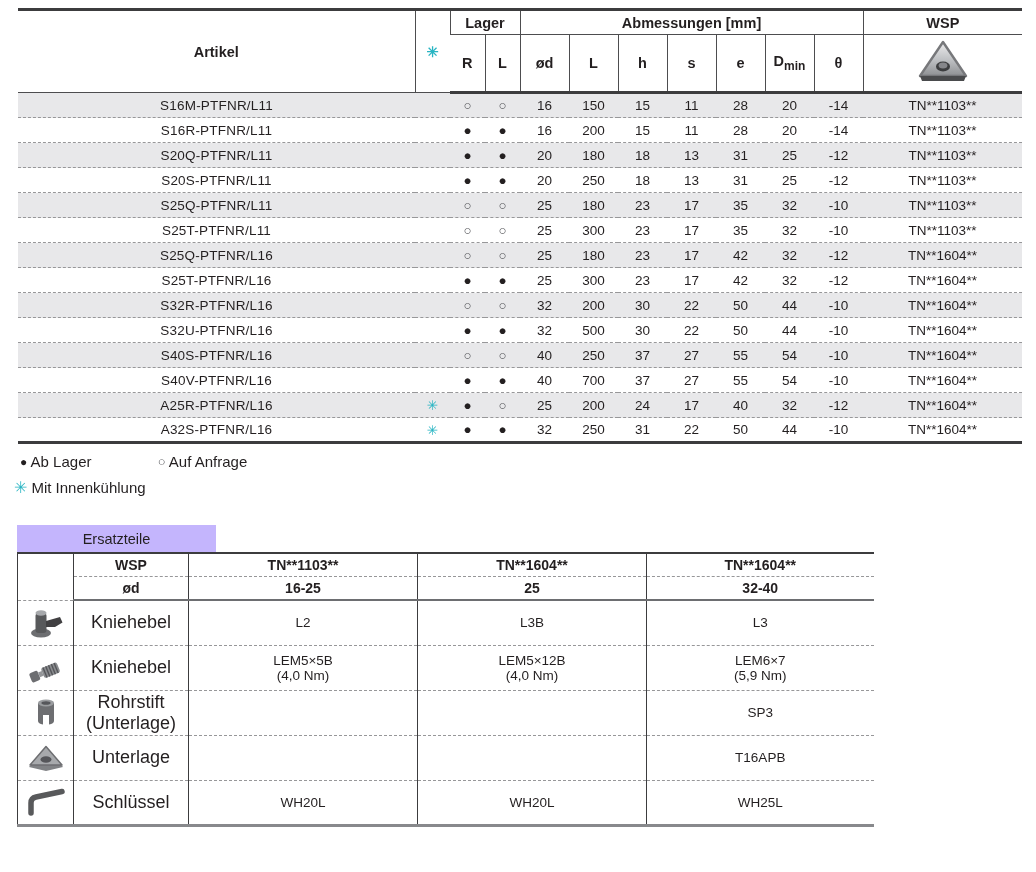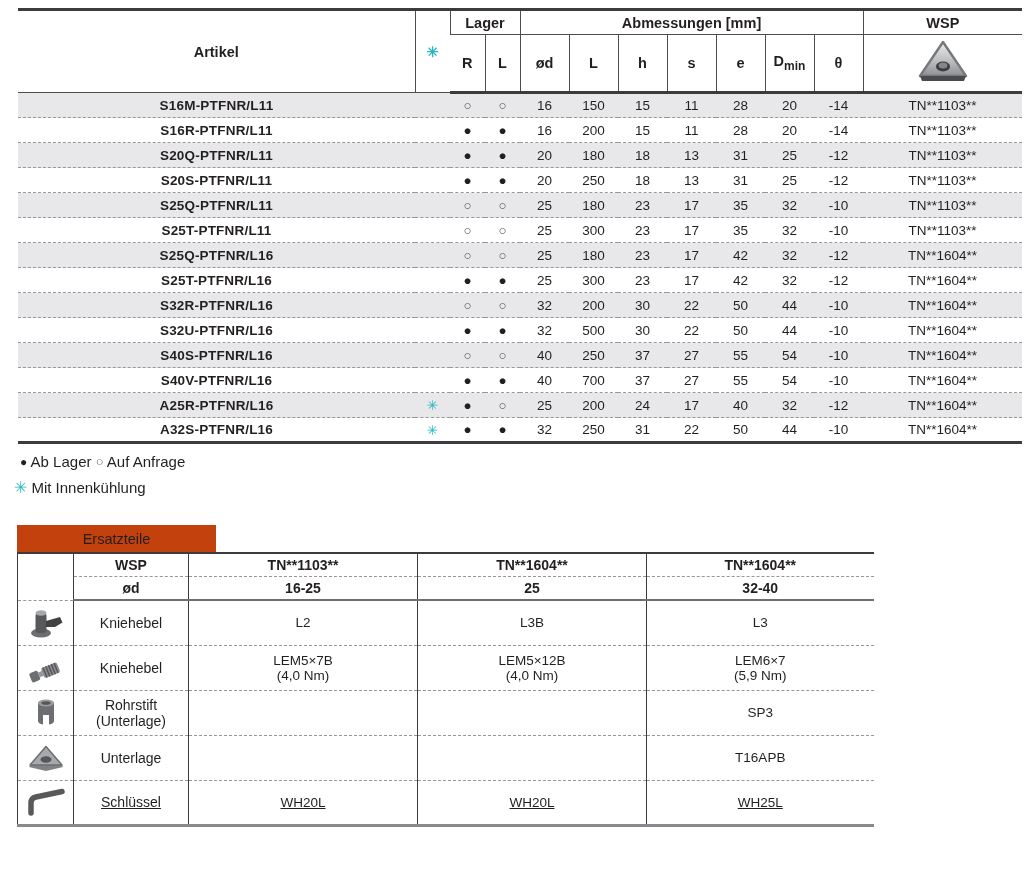--- a/index.html
+++ b/index.html
@@ -27,58 +27,58 @@
   table.main thead tr.t2 th { height:58px; border-bottom:3px solid #3c3c3e; }
   th.cool-h { color:#29b5c3; font-size:17px; }
   sub.min { font-size:12px; }
 
   table.main tbody td {
     height:25px; font-size:13.5px; text-align:center;
     border:none; border-bottom:1px dashed #979799; padding:0;
   }
   table.main tbody tr:last-child td { border-bottom:none; }
   table.main tbody tr.shaded { background:#e8e8ea; }
-  td.artikel { text-align:left; padding-left:10px; font-weight:bold; letter-spacing:0.2px; }
+  td.artikel { text-align:left; padding-left:10px; font-weight:normal; letter-spacing:0.2px; }
   td.cool { color:#29b5c3; font-size:15px; }
   td.dot { font-size:12.5px; }
   td.dot.open { color:#55565a; }
 
   
   .legend { margin:9px 0 0 20px; font-size:15px; }
   .legend .sym { font-size:12px; vertical-align:1px; }
-  .legend .item2 { }
+  .legend .item2 { margin-left:62px; }
   .legend .sym.open { color:#55565a; font-size:13px; }
   .coolant-note { margin:8px 0 0 14px; font-size:15px; }
   .coolant-note .snow { color:#29b5c3; font-size:16px; margin-right:4px; }
 
   
   .tab {
-    margin:28px 0 0 17px; width:199px; height:27px; background:#c2410c;
+    margin:28px 0 0 17px; width:199px; height:27px; background:#c4b5fd;
     display:flex; align-items:center; justify-content:center; font-size:14.5px;
   }
   table.spares {
     border-collapse:collapse; table-layout:fixed;
     width:856px; margin:0 0 0 17px;
     border-top:2px solid #3c3c3e;
     border-left:1px solid #3c3c3e;
     border-bottom:3px solid #88898c;
   }
   table.spares th, table.spares td {
     border-left:1px solid #3c3c3e; padding:0; text-align:center;
   }
   table.spares .icon-col { border-left:none; }
   table.spares thead th { font-weight:bold; font-size:14px; }
   table.spares thead tr.s1 th { height:23px; border-bottom:1px dashed #979799; }
   table.spares thead tr.s2 th { height:24px; border-bottom:2px solid #6d6e71; }
   table.spares thead th[rowspan] { border-bottom:2px solid #6d6e71; }
   table.spares tbody td {
     height:45px; font-size:13.5px; border-bottom:1px dashed #979799;
   }
-  table.spares tbody tr:last-child td { border-bottom:none;text-decoration:underline; }
-  table.spares tbody td.lbl { font-size:14px; }
+  table.spares tbody tr:last-child td { border-bottom:none; }
+  table.spares tbody td.lbl { font-size:18px; }
   table.spares tbody td.icon-col svg { display:block; margin:0 auto; }
 </style>
 </head>
 <body>
 
 <table class="main">
   <colgroup>
     <col style="width:397px">
       <col style="width:35px">
       <col style="width:35px">
@@ -391,21 +391,21 @@
               <rect x="12" y="18.5" width="4" height="5" fill="#939598"></rect>
               <rect x="16" y="15.5" width="17" height="11" rx="2.5" fill="#8a8c8f"></rect>
               <path d="M18.5 15.5 v11 M21.5 15.5 v11 M24.5 15.5 v11 M27.5 15.5 v11 M30.5 15.5 v11" stroke="#55565a" stroke-width="1.4"></path>
             </g>
           </svg>
         </td>
         <td class="lbl">
           <div>Kniehebel</div>
         </td>
         <td>
-          <div>LEM5×7B</div>
+          <div>LEM5×5B</div>
           <div>(4,0 Nm)</div>
         </td>
         <td>
           <div>LEM5×12B</div>
           <div>(4,0 Nm)</div>
         </td>
         <td>
           <div>LEM6×7</div>
           <div>(5,9 Nm)</div>
         </td>

